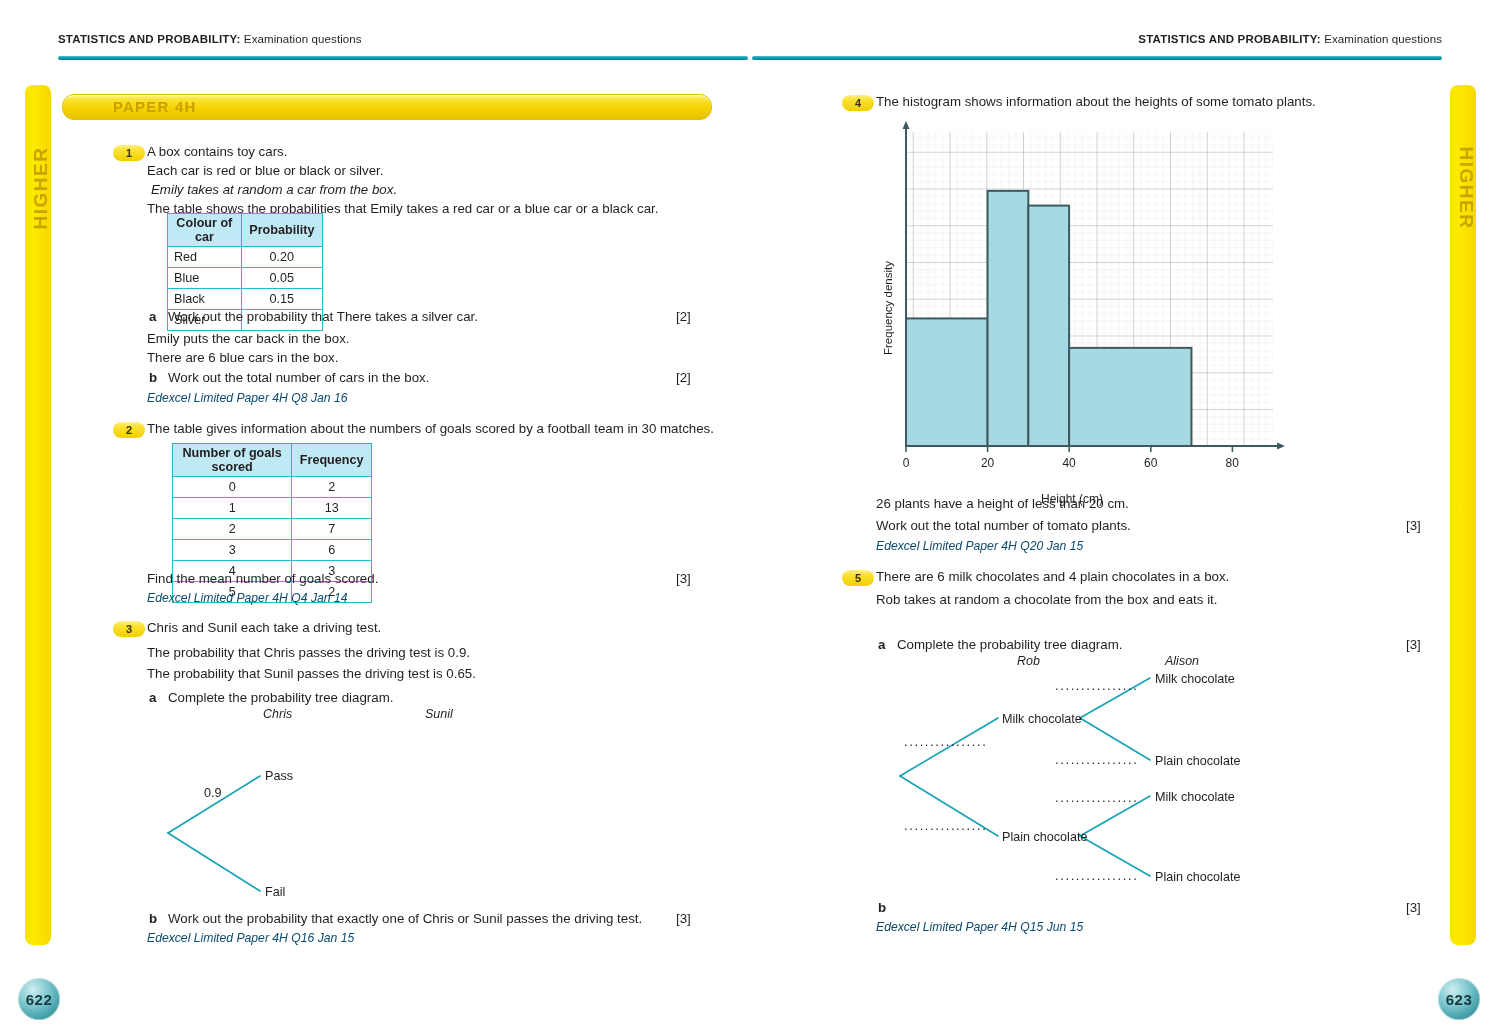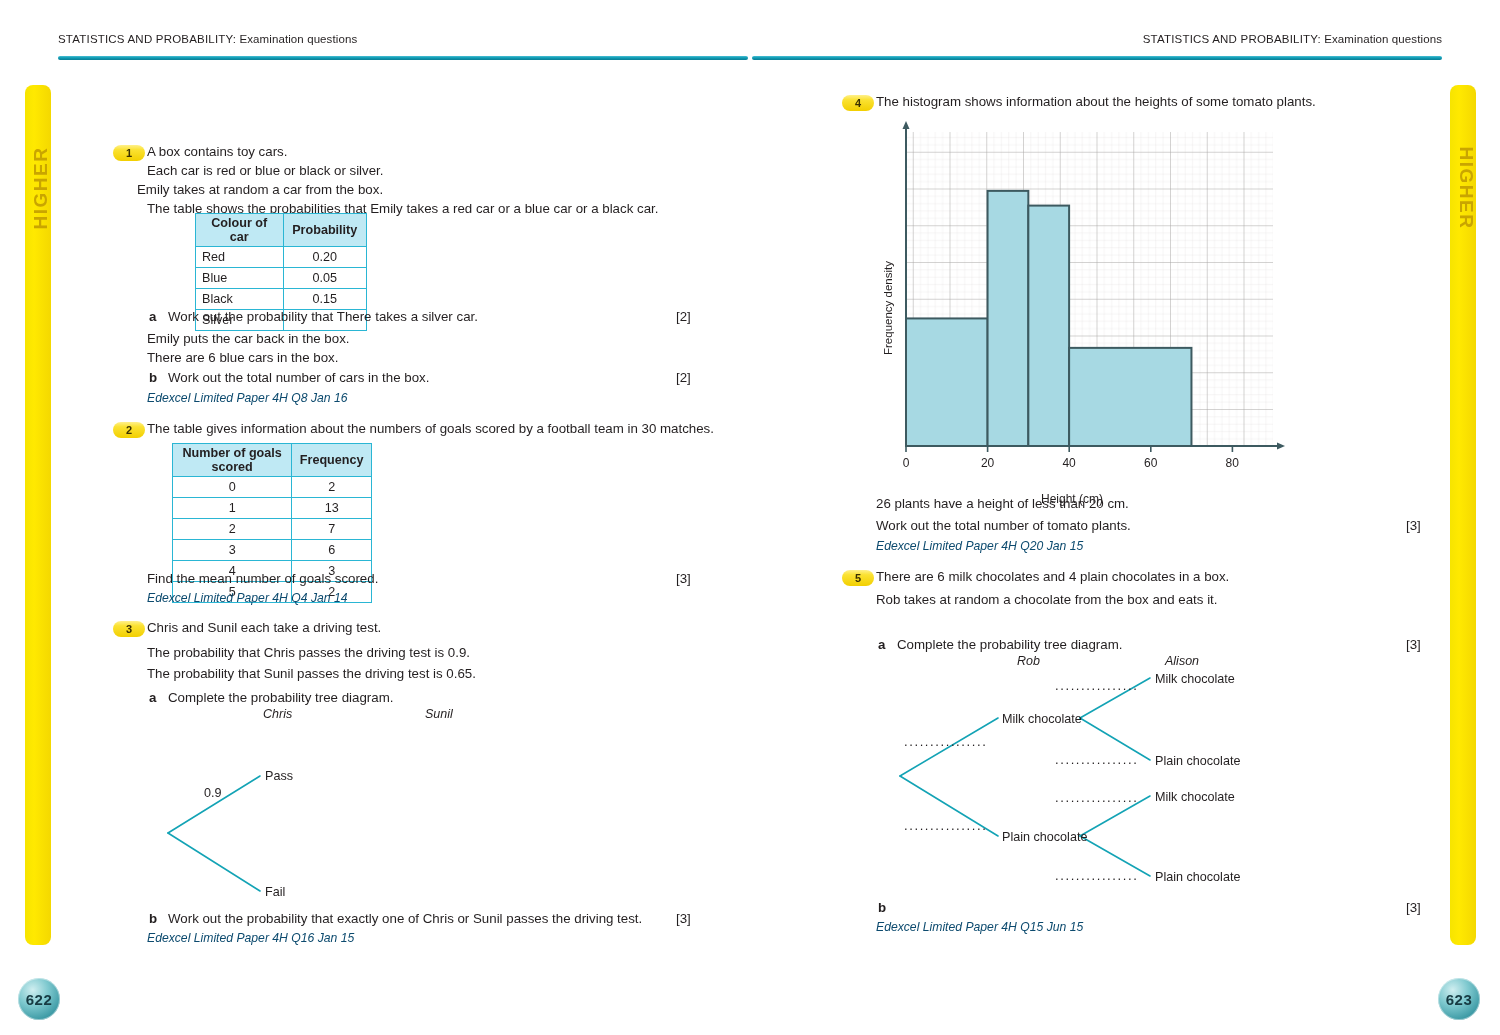--- a/index.html
+++ b/index.html
@@ -15,21 +15,21 @@
   .page-left{left:0;width:750px;}
   .page-right{left:750px;width:750px;}
 
   
   .runhead{
     position:absolute;
     font-size:11.5px;
     white-space:nowrap;
     letter-spacing:0.1px;
   }
-  .runhead b{font-weight:normal;letter-spacing:0.2px;}
+  .runhead b{font-weight:bold;letter-spacing:0.2px;}
   .runhead .light{font-weight:normal;}
   .rule{
     position:absolute;height:4px;
     background:linear-gradient(to bottom,#4bbfd4 0%,#0f9cb5 45%,#0a7d94 100%);
     border-radius:2px;
   }
 
   
   .sidetab{
     position:absolute;
@@ -131,28 +131,31 @@
     <b>STATISTICS AND PROBABILITY:</b><span class="light"> Examination questions</span>
   </div>
   <div class="rule" style="left:58px;top:56px;width:690px;"></div>
 
   <div class="sidetab tab-left" style="left:25px;top:85px;width:26px;height:860px;">
     <span>HIGHER</span>
   </div>
 
   <div class="pagenum" style="left:18px;top:978px;">622</div>
 
+  <div class="paper-banner" style="left:62px;top:94px;width:648px;">
+    <span>PAPER 4H</span>
+  </div>
 
   <div class="qnum" style="left:113px;top:145px;">1</div>
   <div class="txt" style="left:147px;top:144px;">A box contains toy cars.</div>
   <div class="txt" style="left:147px;top:163px;">Each car is red or blue or black or silver.</div>
-  <div class="txt" style="left:137px;top:182px;">Emily takes at random a car from the box.</div>
+  <div class="txt" style="left:151px;top:182px;font-style:italic;">Emily takes at random a car from the box.</div>
   <div class="txt" style="left:147px;top:201px;">The table shows the probabilities that Emily takes a red car or a blue car or a black car.</div>
 
-  <table class="dt" style="left:167px;top:213px;width:172px;margin-left:28px;">
+  <table class="dt" style="left:167px;top:213px;width:156px;">
     <thead>
       <tr>
         <th style="width:84px;">Colour of car</th>
         <th style="width:72px;">Probability</th>
       </tr>
     </thead>
     <tbody>
       <tr>
         <td class="lbl">Red</td>
         <td class="val">0.20</td>

